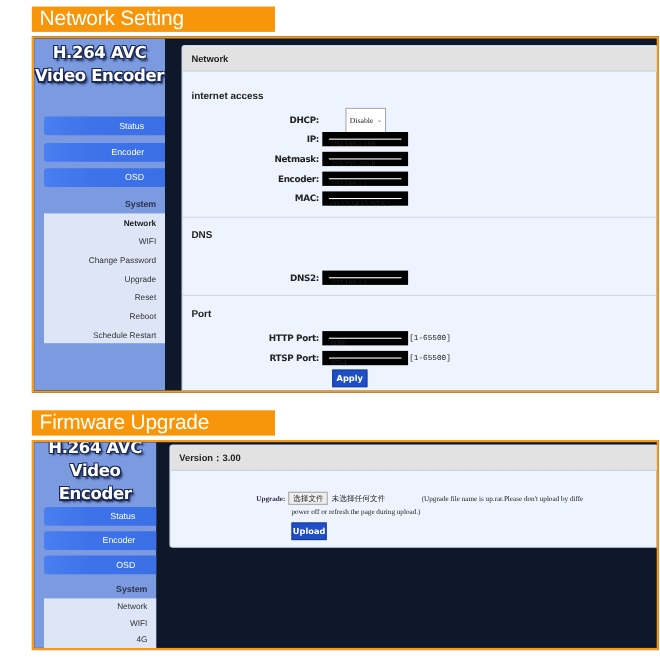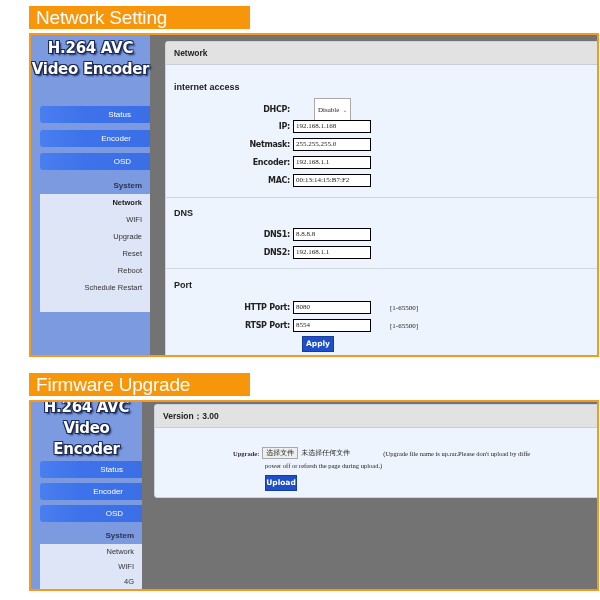--- a/index.html
+++ b/index.html
@@ -7,21 +7,21 @@
   .page { position: relative; width: 600px; height: 600px; }
 
   .section-banner {
     position: absolute; left: 29px; width: 221px; height: 23px;
     background: #f7960a; color: #fff;
     font-family: "Liberation Sans", sans-serif; font-size: 19px; line-height: 23px;
     padding-left: 7px; letter-spacing: -0.2px;
   }
   .frame {
     position: absolute; left: 29px; width: 570px;
-    border: 2px solid #f39a1f; background: #737373; overflow: hidden;
+    border: 2px solid #f39a1f; background: #0f172a; overflow: hidden;
   }
   .sidebar {
     position: absolute; left: 0; top: 0; width: 119px; bottom: 0;
     background: #7b9ae0;
   }
   .logo {
     position: absolute; left: 0; width: 119px; text-align: center;
     color: #fff; font-family: "DejaVu Sans", sans-serif; font-weight: bold;
     font-size: 15px; line-height: 21px; letter-spacing: -0.3px;
     text-shadow: 1px 1px 0 #1b2a55, -1px 1px 0 #1b2a55, 1px -1px 0 #1b2a55, -1px -1px 0 #1b2a55, 2px 2px 2px #1b2a55;
@@ -56,30 +56,30 @@
   .grp-title {
     position: absolute; left: 8px; font-weight: bold; font-size: 9px; color: #222;
   }
   .divider { position: absolute; left: 0; right: 0; height: 1px; background: #cfd8e3; }
   .row { position: absolute; height: 13px; display: flex; align-items: center; }
   .lbl {
     width: 127px; text-align: right; font-weight: bold; font-size: 8px; color: #222; padding-right: 3px;
     font-family: "DejaVu Sans", sans-serif; letter-spacing: -0.3px;
   }
   .inp {
-    width: 78px; height: 13px; border: 1px solid #000000; background: #fff;
+    width: 78px; height: 13px; border: 6px solid #000000; background: #fff;
     font-size: 7px; line-height: 11px; padding-left: 2px; color: #222;
     font-family: "Liberation Serif", serif;
   }
   .sel {
     height: 12px; border: 1px solid #a9a9a9; background: #fff; font-size: 7px; line-height: 10px;
     padding: 11px 3px; color: #222; display: flex; align-items: center; gap: 3px;
     font-family: "Liberation Serif", serif;
   }
-  .hint { font-size: 7px; color: #222; padding-left: 19px; font-family: Liberation Serif, serif; }
+  .hint { font-size: 7px; color: #222; padding-left: 1px; font-family: Liberation Mono, monospace; }
   .btn-blue {
     position: absolute; background: #1e4fc9; color: #fff; font-weight: bold;
     font-size: 7.5px; text-align: center; border: 1px solid #163e9e;
     font-family: "DejaVu Sans", sans-serif;
   }
 </style>
 </head>
 <body>
 
 <div class="page">
@@ -92,20 +92,21 @@
         <div>H.264 AVC</div>
         <div>Video Encoder</div>
       </div>
       <div class="nav-btn" style="top:71px;">Status</div>
       <div class="nav-btn" style="top:95px;">Encoder</div>
       <div class="nav-btn" style="top:118px;">OSD</div>
       <div class="nav-head" style="top:142px; font-weight:bold;">System</div>
       <div class="submenu" style="top:159px; height:118px;">
         <div class="sub-item active">Network</div>
         <div class="sub-item">WIFI</div>
+        <div class="sub-item">Change Password</div>
         <div class="sub-item">Upgrade</div>
         <div class="sub-item">Reset</div>
         <div class="sub-item">Reboot</div>
         <div class="sub-item">Schedule Restart</div>
       </div>
     </div>
 
     <div class="panel" style="left:134px; top:6px; width:440px; height:330px;">
       <div class="panel-head">Network</div>
 
@@ -131,24 +132,20 @@
         <span class="inp">192.168.1.1</span>
       </div>
       <div class="row" style="left:0; top:132px;">
         <span class="lbl">MAC:</span>
         <span class="inp">00:13:14:15:B7:F2</span>
       </div>
 
       <div class="divider" style="top:155px;"></div>
 
       <div class="grp-title" style="top:166px;">DNS</div>
-      <div class="row" style="left:0; top:186px;">
-        <span class="lbl">DNS1:</span>
-        <span class="inp">8.8.8.8</span>
-      </div>
       <div class="row" style="left:0; top:204px;">
         <span class="lbl">DNS2:</span>
         <span class="inp">192.168.1.1</span>
       </div>
 
       <div class="divider" style="top:226px;"></div>
 
       <div class="grp-title" style="top:238px;">Port</div>
       <div class="row" style="left:0; top:259px;">
         <span class="lbl">HTTP Port:</span>

